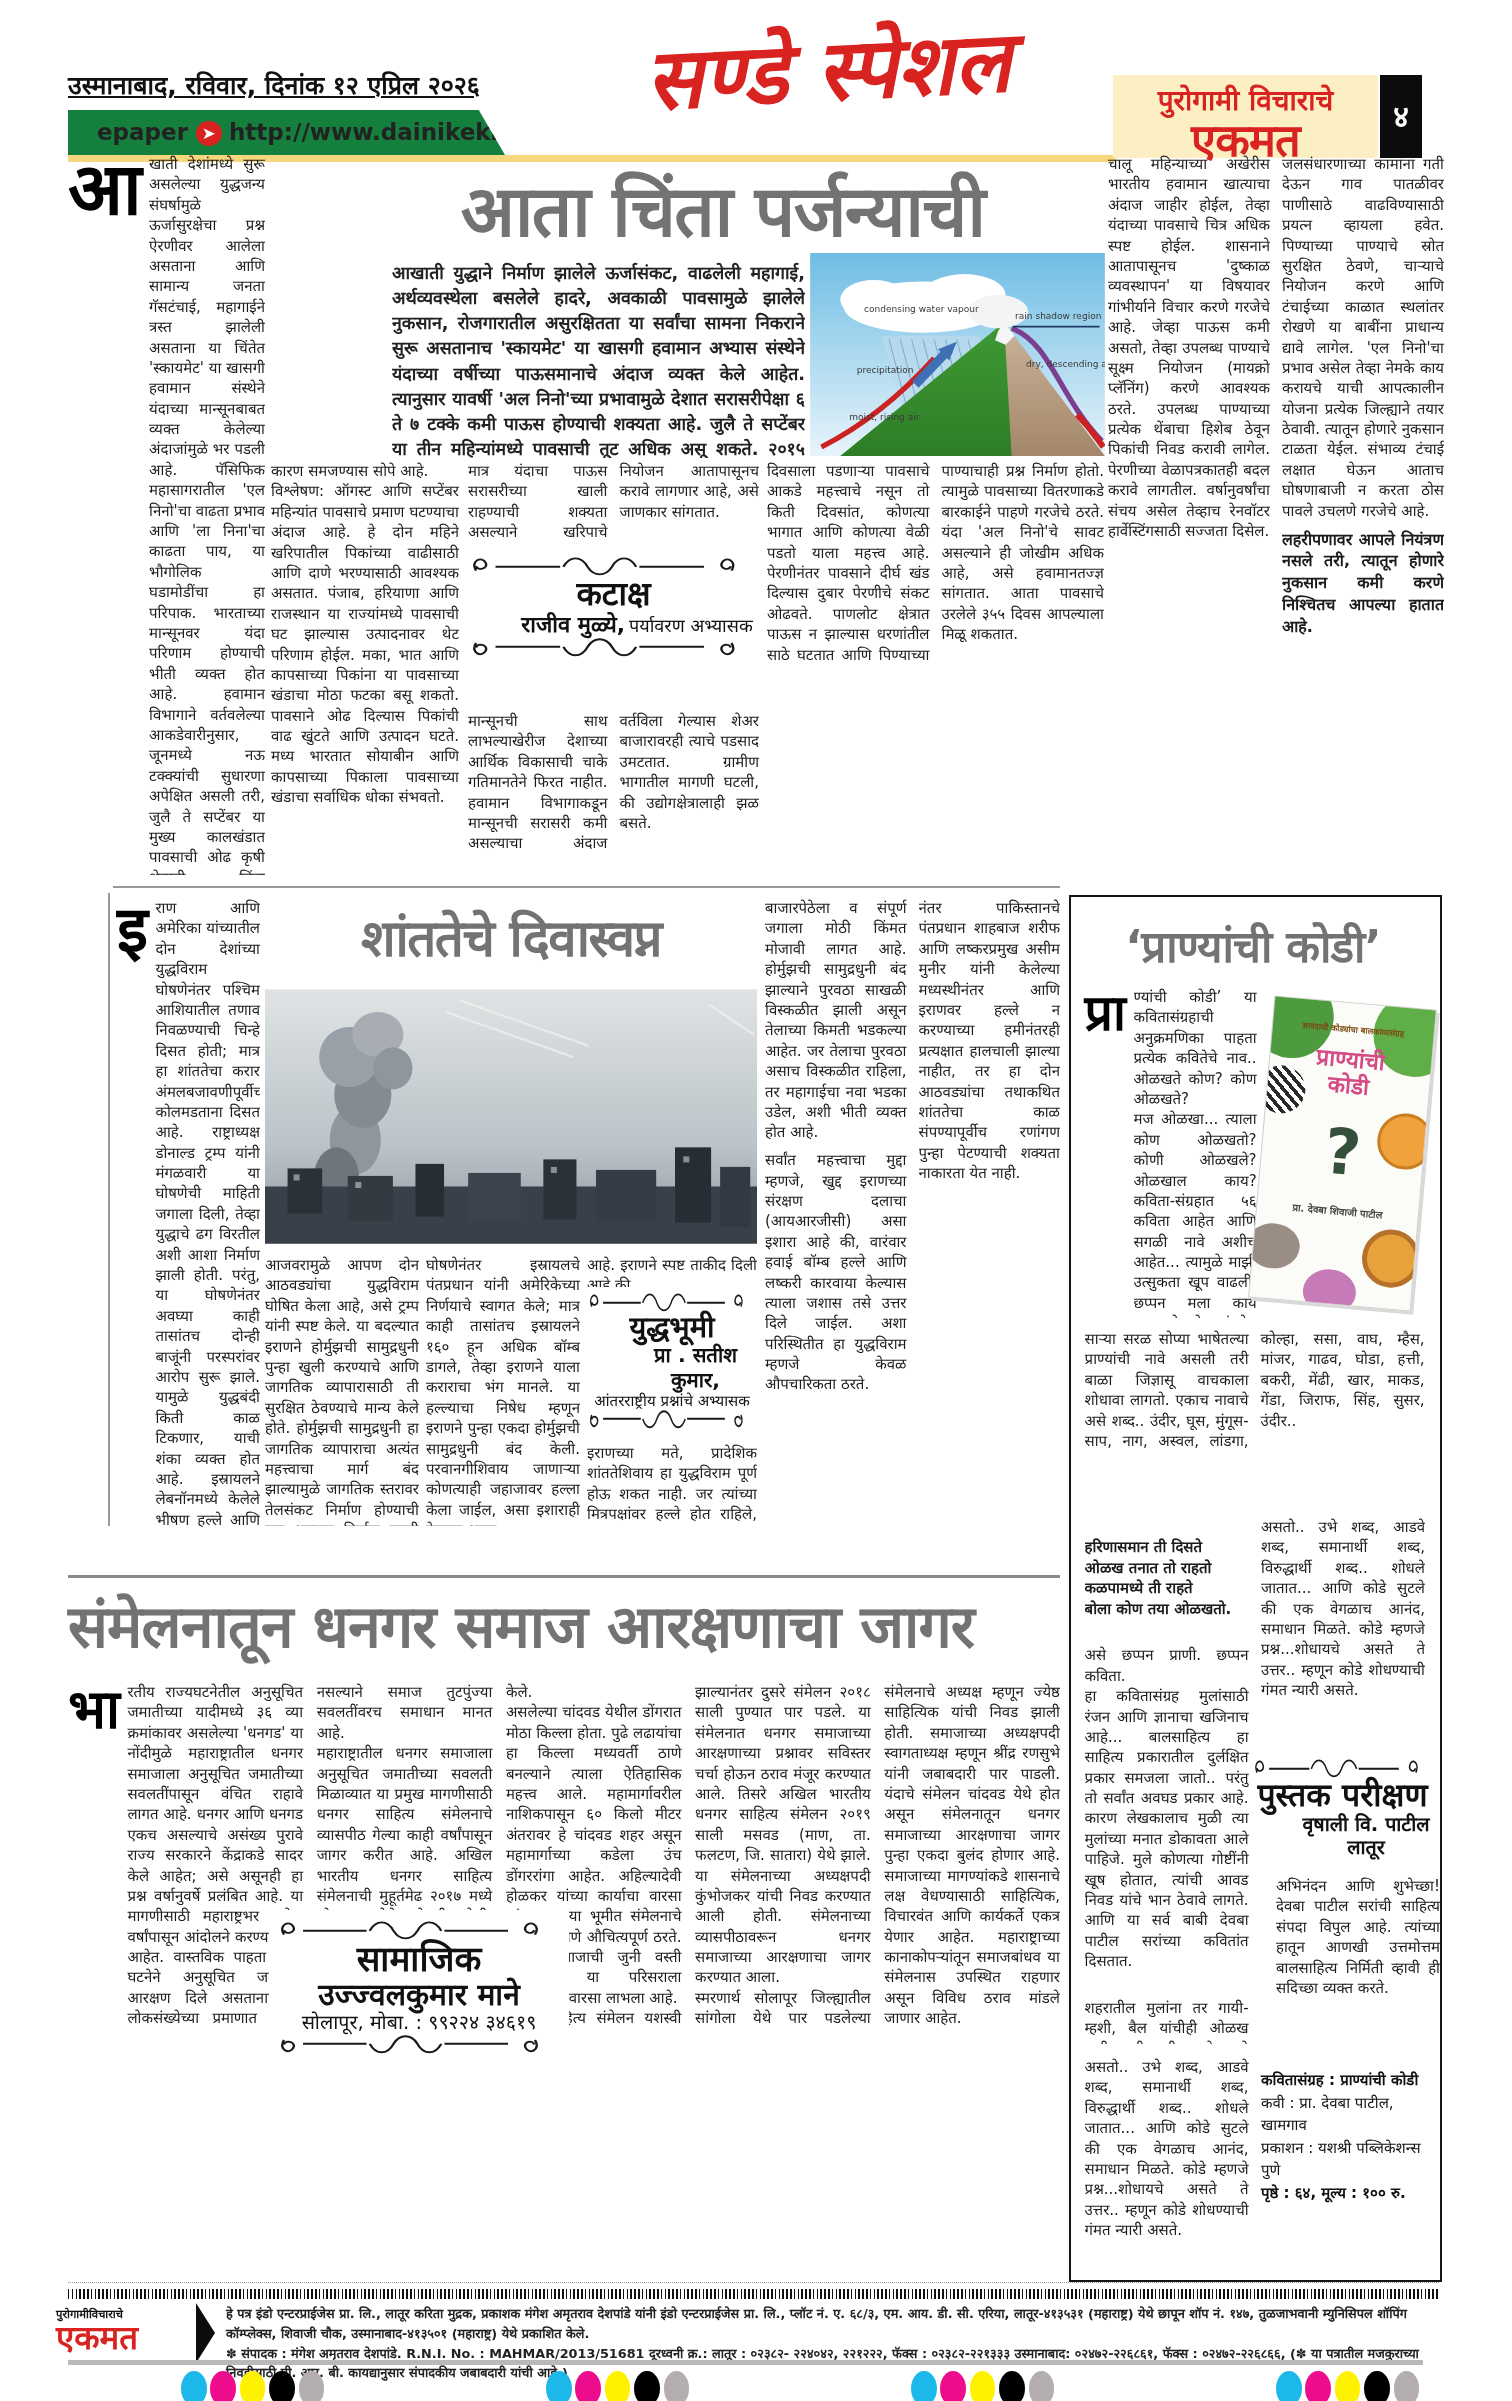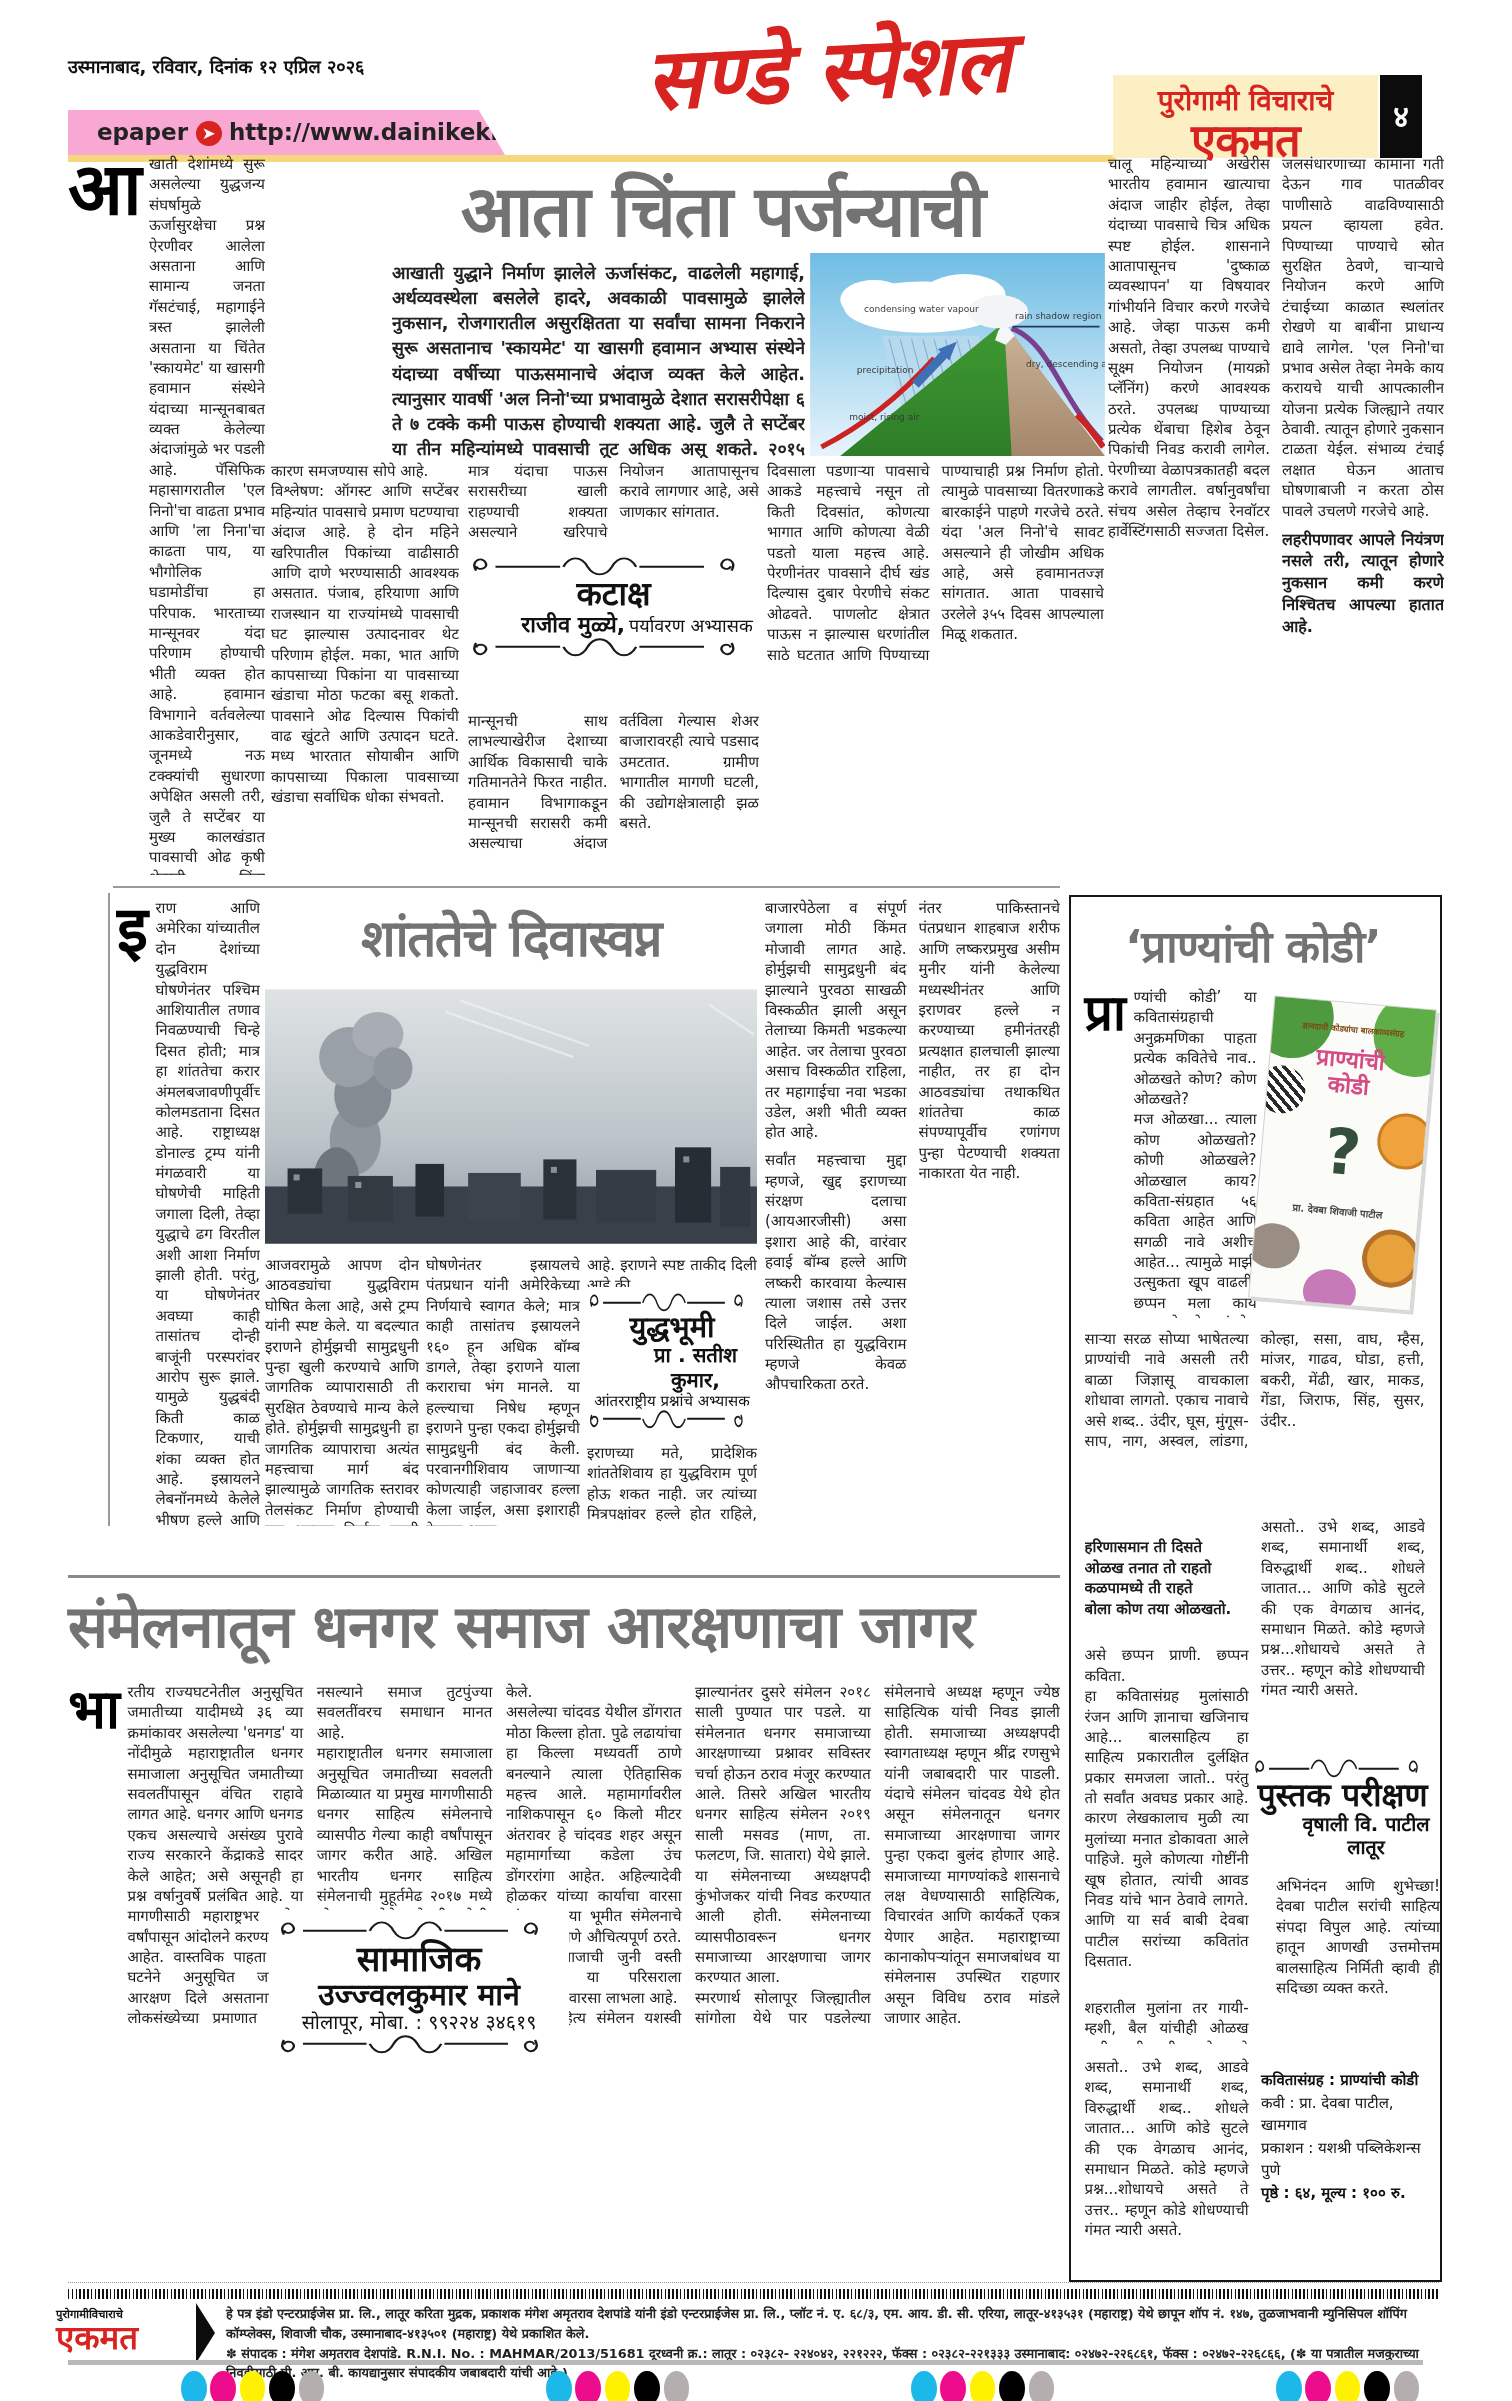--- a/index.html
+++ b/index.html
@@ -11,35 +11,35 @@
   .cols5{column-count:5;column-gap:13.6px;}
   .bold{font-weight:bold;}
   .center{text-align:center;}
   .dropcap{float:left;font-weight:bold;color:#000;line-height:.85;margin:4.5px 7.5px 0 0;}
   .headline{font-weight:bold;color:#737373;letter-spacing:-1.5px;white-space:nowrap;}
   .flour svg{display:block;width:100%;height:22.6px;}
   .ornbox{background:#fff;text-align:center;}
   .ornbox .t1{font-weight:bold;font-size:33px;line-height:1.1;}
   .ornbox .t2{font-weight:bold;font-size:22px;line-height:1.2;margin-left:47px;}
   .ornbox .t3{font-size:18px;line-height:1.2;}
-  .ribbon{background:#f9a8d4;clip-path:polygon(0 0,94% 0,100% 100%,0 100%);}
+  .ribbon{background:#15803d;clip-path:polygon(0 0,94% 0,100% 100%,0 100%);}
   .goldbar{background:#f7d77e;}
   .redtxt{color:#d92320;}
   .bookbox{border:2.3px solid #161616;background:#fff;}
   .detline{font-size:15px;line-height:1.5;text-align:left;}
   .dot{width:25.6px;height:35px;border-radius:50%;display:inline-block;margin-right:3.8px;}
   .ticks{background:repeating-linear-gradient(90deg,#111 0 1.5px,transparent 1.5px 3.8px);}
   .smalllabel{font-size:12px;fill:#3a3a3a;font-family:"DejaVu Sans",sans-serif;}
 </style>
 </head>
 <body>
 
 <div class="page">
 
-  <div class="abs" style="left:68px;top:54px;font-size:18px;font-weight:bold;">उस्मानाबाद, रविवार, दिनांक १२ एप्रिल २०२६</div>
+  <div class="abs" style="left:68px;top:67px;font-size:25px;font-weight:bold;text-decoration:underline;">उस्मानाबाद, रविवार, दिनांक १२ एप्रिल २०२६</div>
   <div class="abs ribbon" style="left:68px;top:110px;width:437px;height:45px;">
     <span style="position:absolute;left:29px;top:9px;font-size:23px;font-weight:bold;color:#222;">epaper</span>
     <span class="abs" style="left:128px;top:10.5px;width:25.6px;height:25.6px;border-radius:50%;background:#d92320;color:#fff;text-align:center;font-size:16.6px;line-height:25.6px;">➤</span>
     <span style="position:absolute;left:161px;top:9px;font-size:23px;font-weight:bold;color:#222;">http://www.dainikekmat.com</span>
   </div>
   <div class="abs goldbar" style="left:68px;top:155px;width:1048px;height:6.8px;"></div>
   <div class="abs redtxt" style="left:625px;top:0px;width:407px;height:151px;font-size:84px;font-weight:bold;font-style:italic;transform:rotate(-3deg);text-align:center;line-height:143px;white-space:nowrap;">सण्डे स्पेशल</div>
   <div class="abs" style="left:1113px;top:75px;width:265px;height:83px;background:#fcefc3;text-align:center;">
     <div class="redtxt" style="font-size:28px;font-weight:bold;margin-top:4.5px;">पुरोगामी विचाराचे</div>
     <div class="redtxt" style="font-size:45px;font-weight:900;line-height:1.0;letter-spacing:-0.8px;">एकमत</div>

